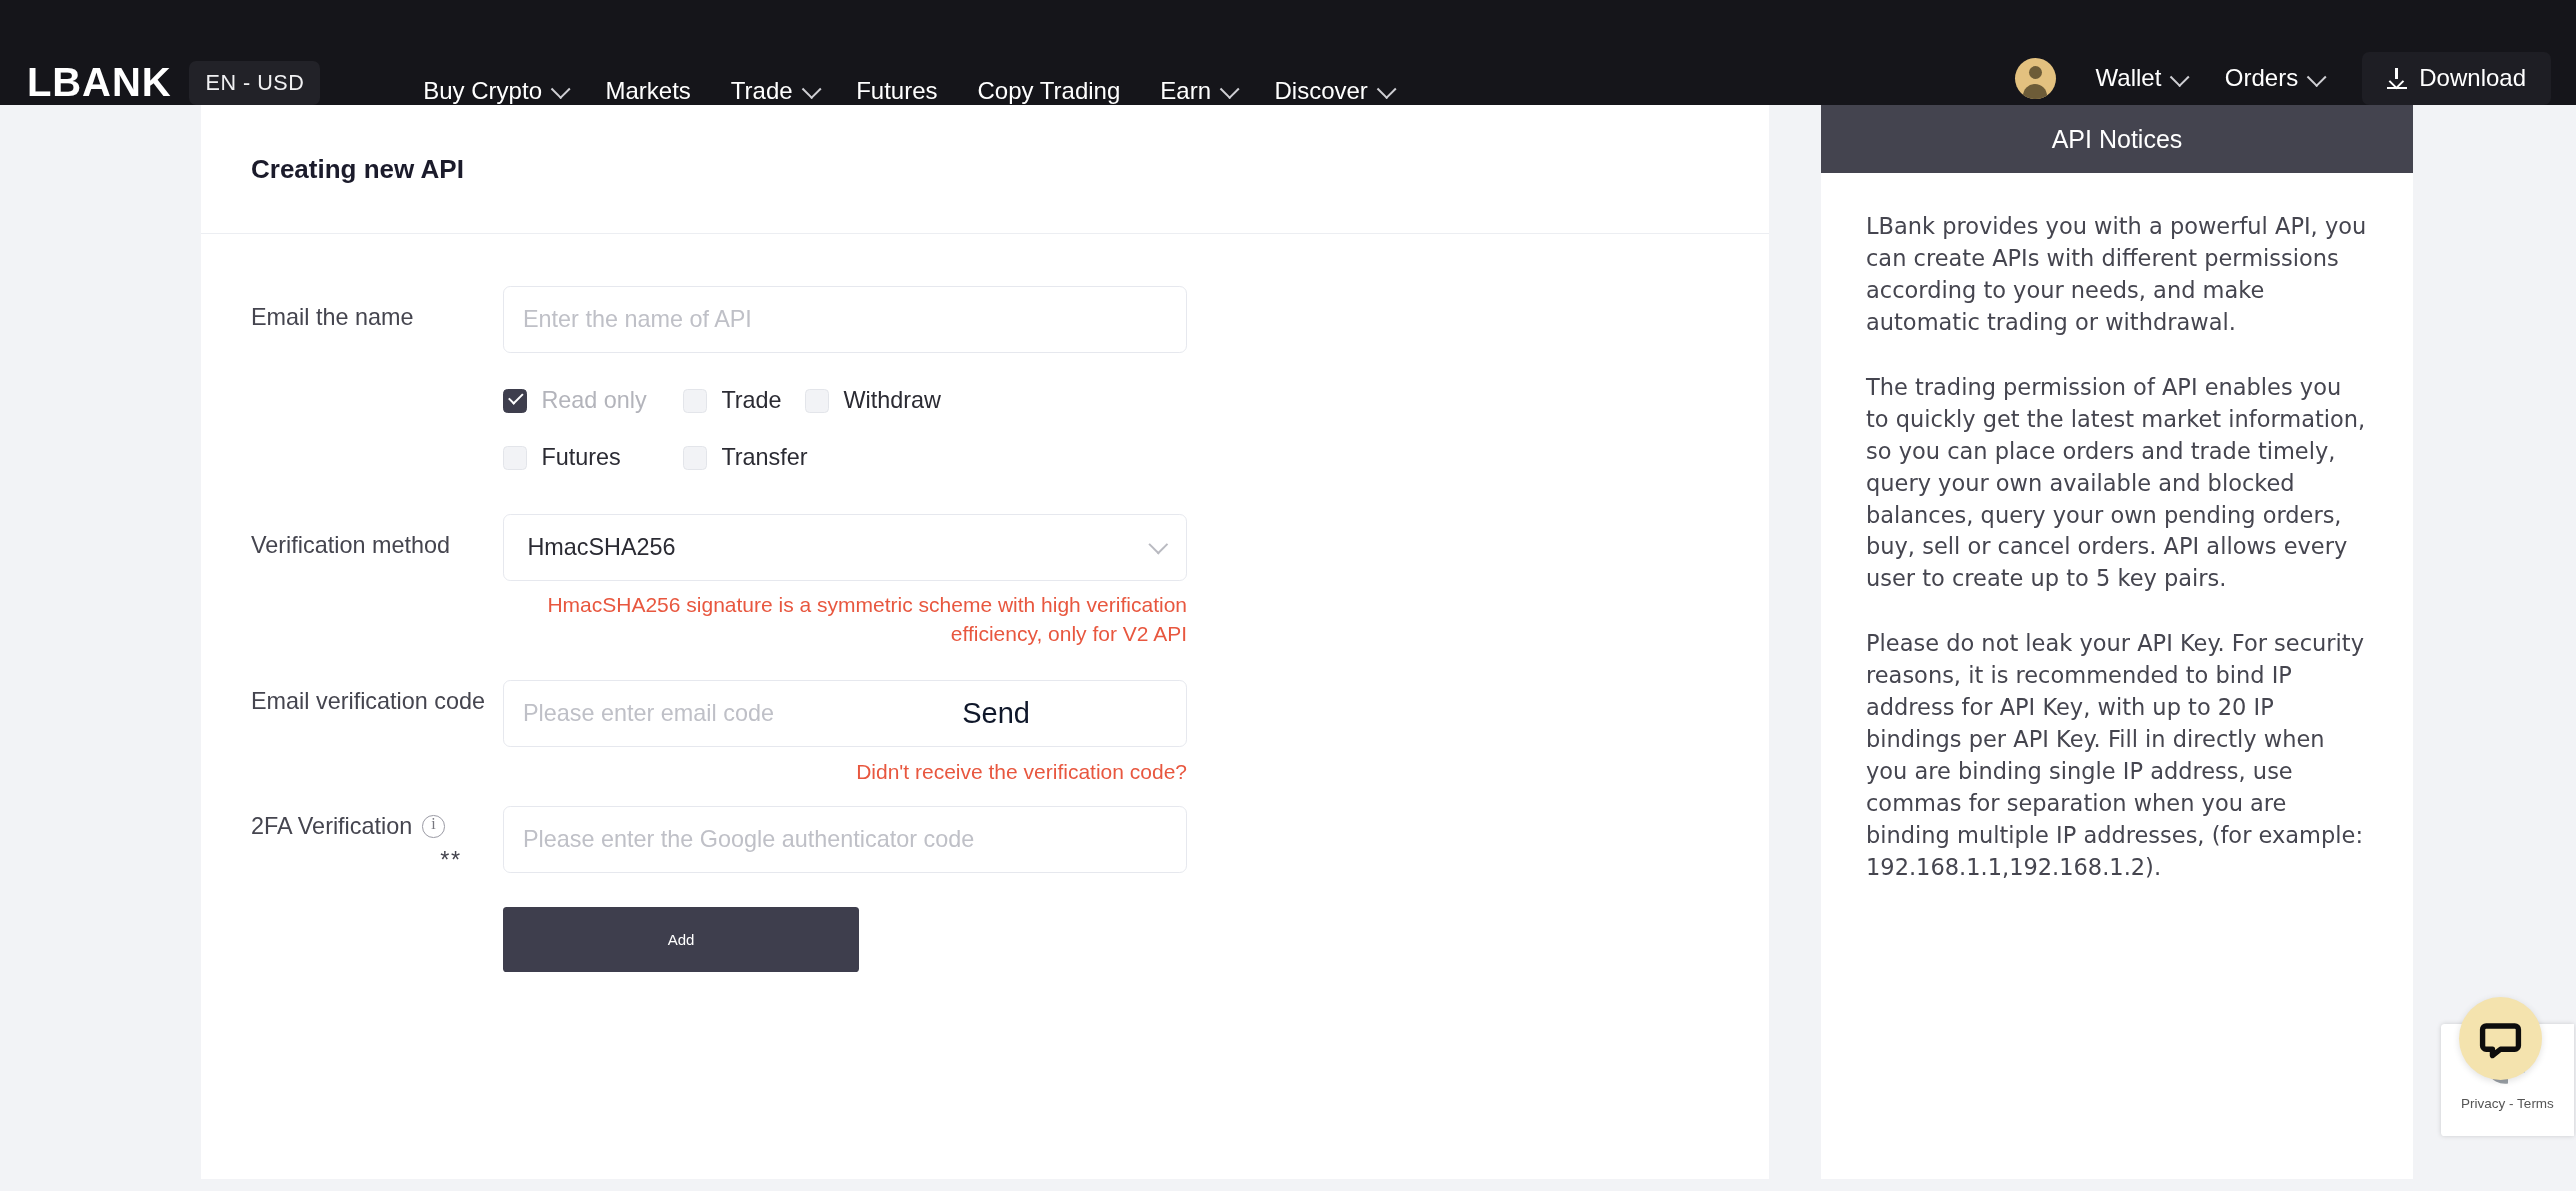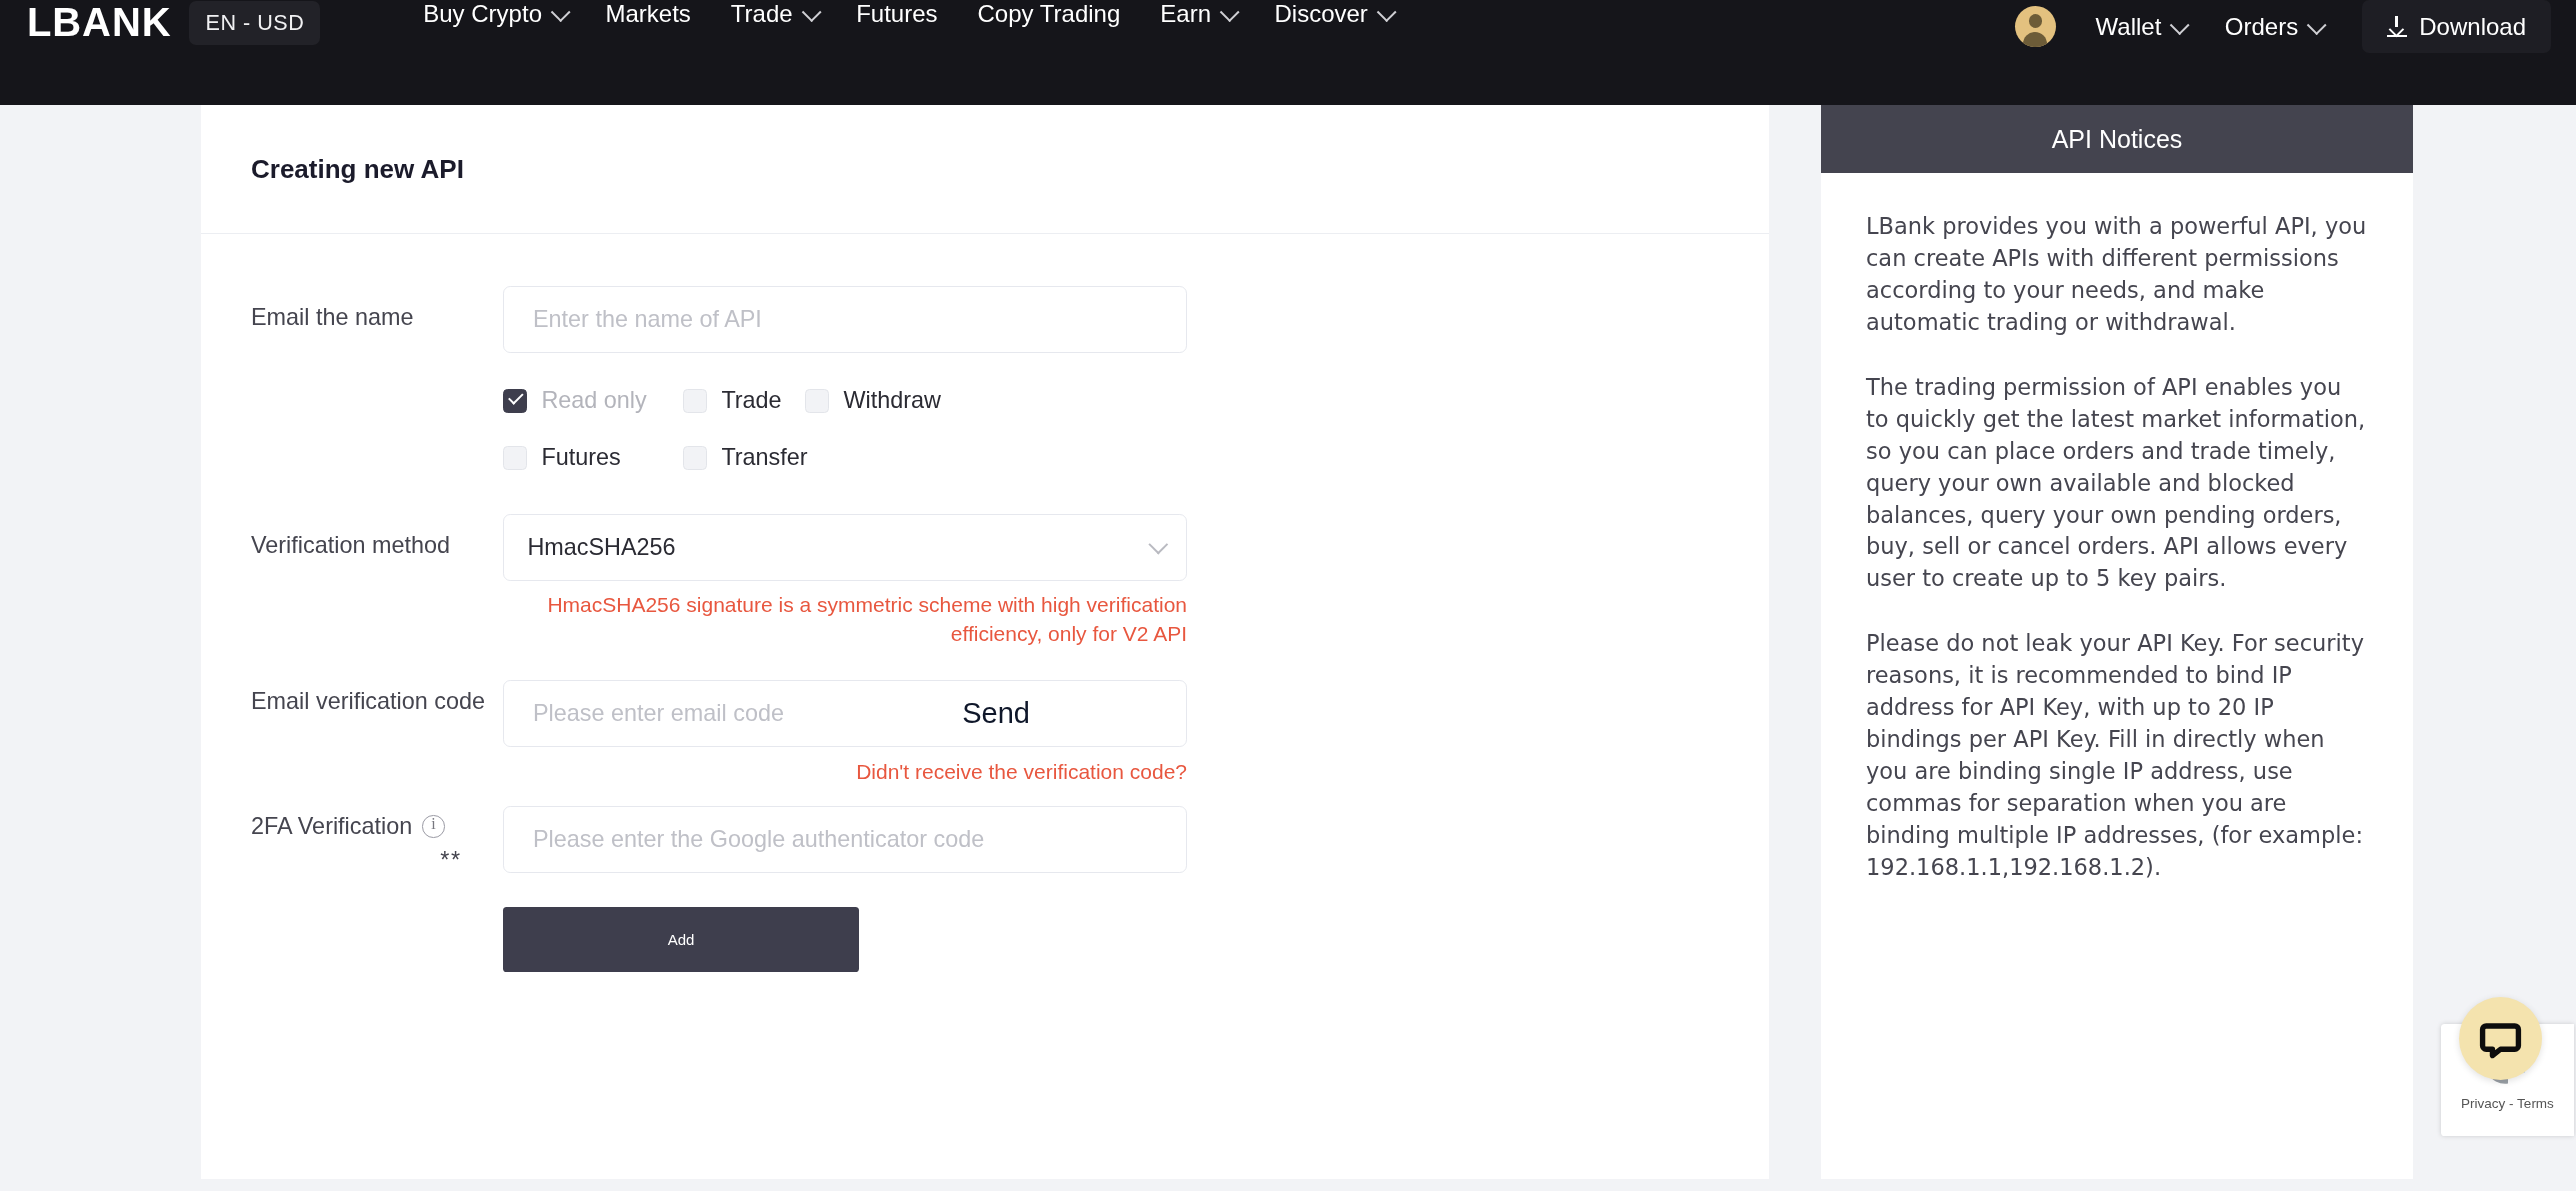--- a/index.html
+++ b/index.html
@@ -12,21 +12,21 @@
     font-family: "Liberation Sans", sans-serif;
   }
 
   
   .topnav {
     position: absolute;
     top: 0; left: 0;
     width: 2576px; height: 105px;
     background: #15151a;
     display: flex;
-    align-items: flex-start;
+    align-items: flex-end;
   }
   .logo-wrap { display: flex; align-items: center; margin-left: 27px; }
   .logo {
     color: #fff;
     font-size: 40px;
     font-weight: 700;
     letter-spacing: 0.9px;
     font-family: "Liberation Sans", sans-serif;
   }
   .lang-pill {
@@ -176,21 +176,21 @@
   .form-control { width: 684px; position: relative; }
 
   .text-input {
     width: 684px;
     height: 67px;
     border: 1.8px solid #e6e8ee;
     border-radius: 7.2px;
     background: #fff;
     font-size: 23.4px;
     color: #2b2b33;
-    padding: 0 29px;
+    padding: 0 19px;
     font-family: "Liberation Sans", sans-serif;
     outline: none;
   }
   .text-input::placeholder { color: #bfc0c7; }
 
   
   .perm-block { padding: 34px 0 0 0; }
   .perm-row {
     display: flex;
     align-items: center;

